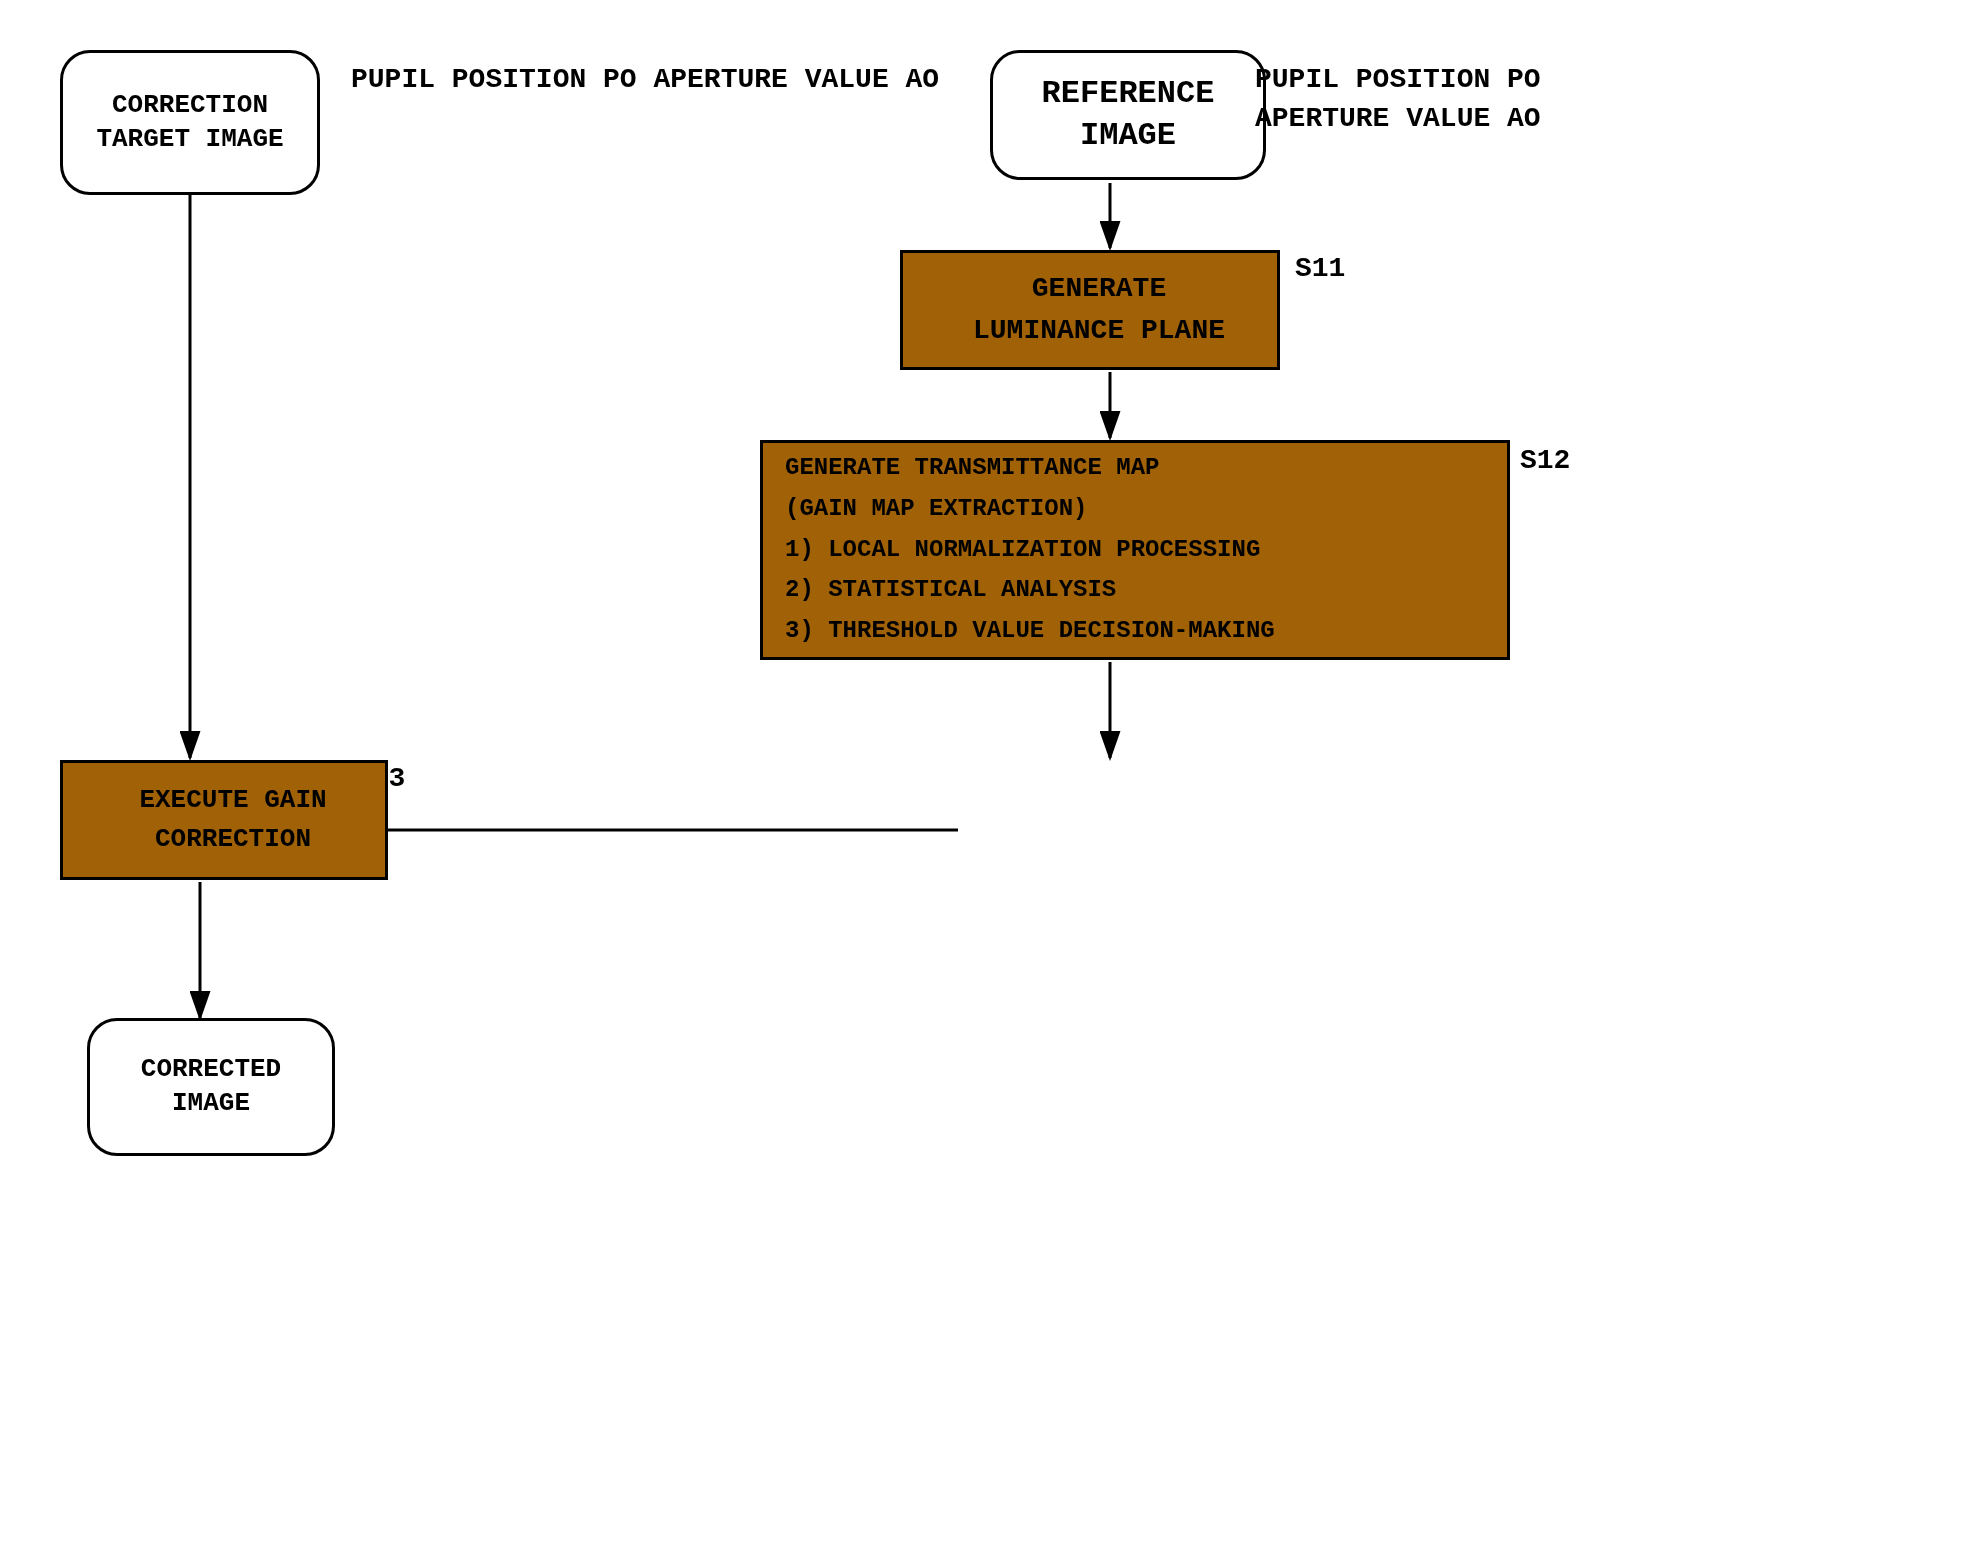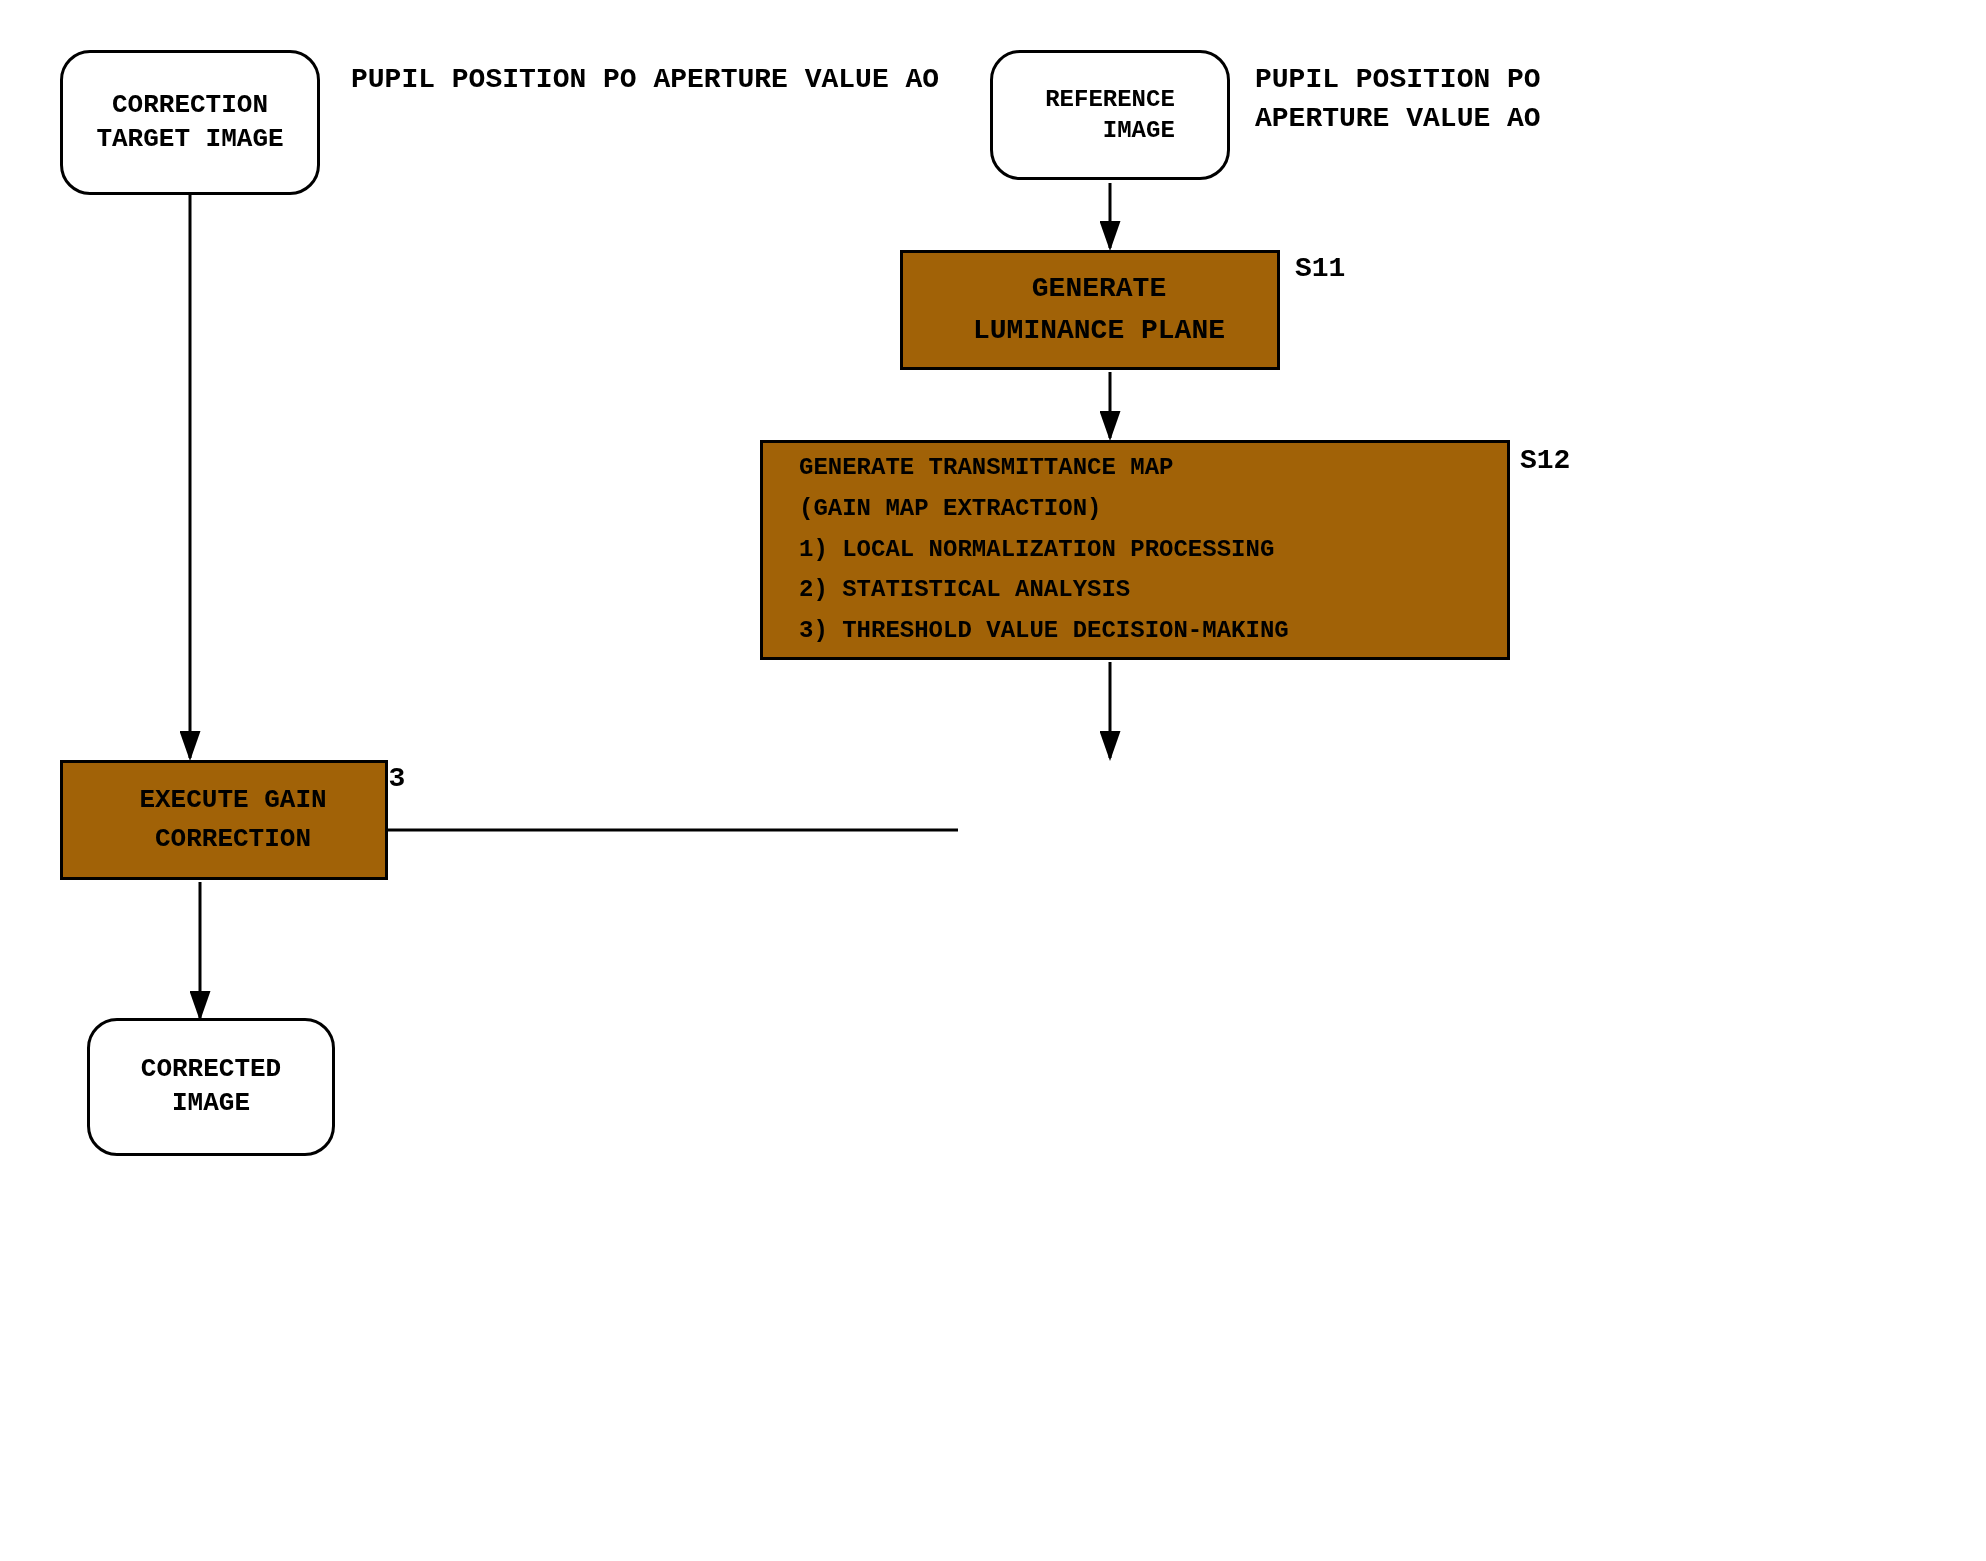--- a/index.html
+++ b/index.html
@@ -109,41 +109,41 @@
   <div class="node-rounded" style="left:60px; top:50px; width:260px; height:145px; font-size:26px;">
     <span style="white-space:pre-line; text-align:center;">CORRECTION
 TARGET IMAGE</span>
   </div>
 
   <div class="text-label" style="left:351px; top:60px;">
     <span>PUPIL POSITION PO
 APERTURE VALUE AO</span>
   </div>
 
-  <div class="node-rounded" style="left:990px; top:50px; width:240px; height:130px; font-size:24px;text-align:right;">
+  <div class="node-rounded" style="left:990px; top:50px; width:276px; height:130px; font-size:32px;">
     <span>REFERENCE<br>IMAGE</span>
   </div>
 
   <div class="text-label" style="left:1255px; top:60px;">
     <span>PUPIL POSITION PO<br>APERTURE VALUE AO</span>
   </div>
 
   <div class="step-label" style="left:1295px; top:253px;">
     <span>S11</span>
   </div>
 
   <div class="node-rect center" style="left:900px; top:250px; width:380px; height:120px; font-size:28px;">
     <span>GENERATE<br>LUMINANCE PLANE</span>
   </div>
 
   <div class="step-label" style="left:1520px; top:445px;">
     <span>S12</span>
   </div>
 
-  <div class="node-rect" style="left:760px; top:440px; width:750px; height:220px; font-size:24px; line-height:1.7; padding-left:36px;">
+  <div class="node-rect" style="left:760px; top:440px; width:750px; height:220px; font-size:24px; line-height:1.7; padding-left:22px;">
     <span>
       GENERATE TRANSMITTANCE MAP<br>
       (GAIN MAP EXTRACTION)<br>
       1) LOCAL NORMALIZATION PROCESSING<br>
       2) STATISTICAL ANALYSIS<br>
       3) THRESHOLD VALUE DECISION-MAKING
     </span>
   </div>
 
 

